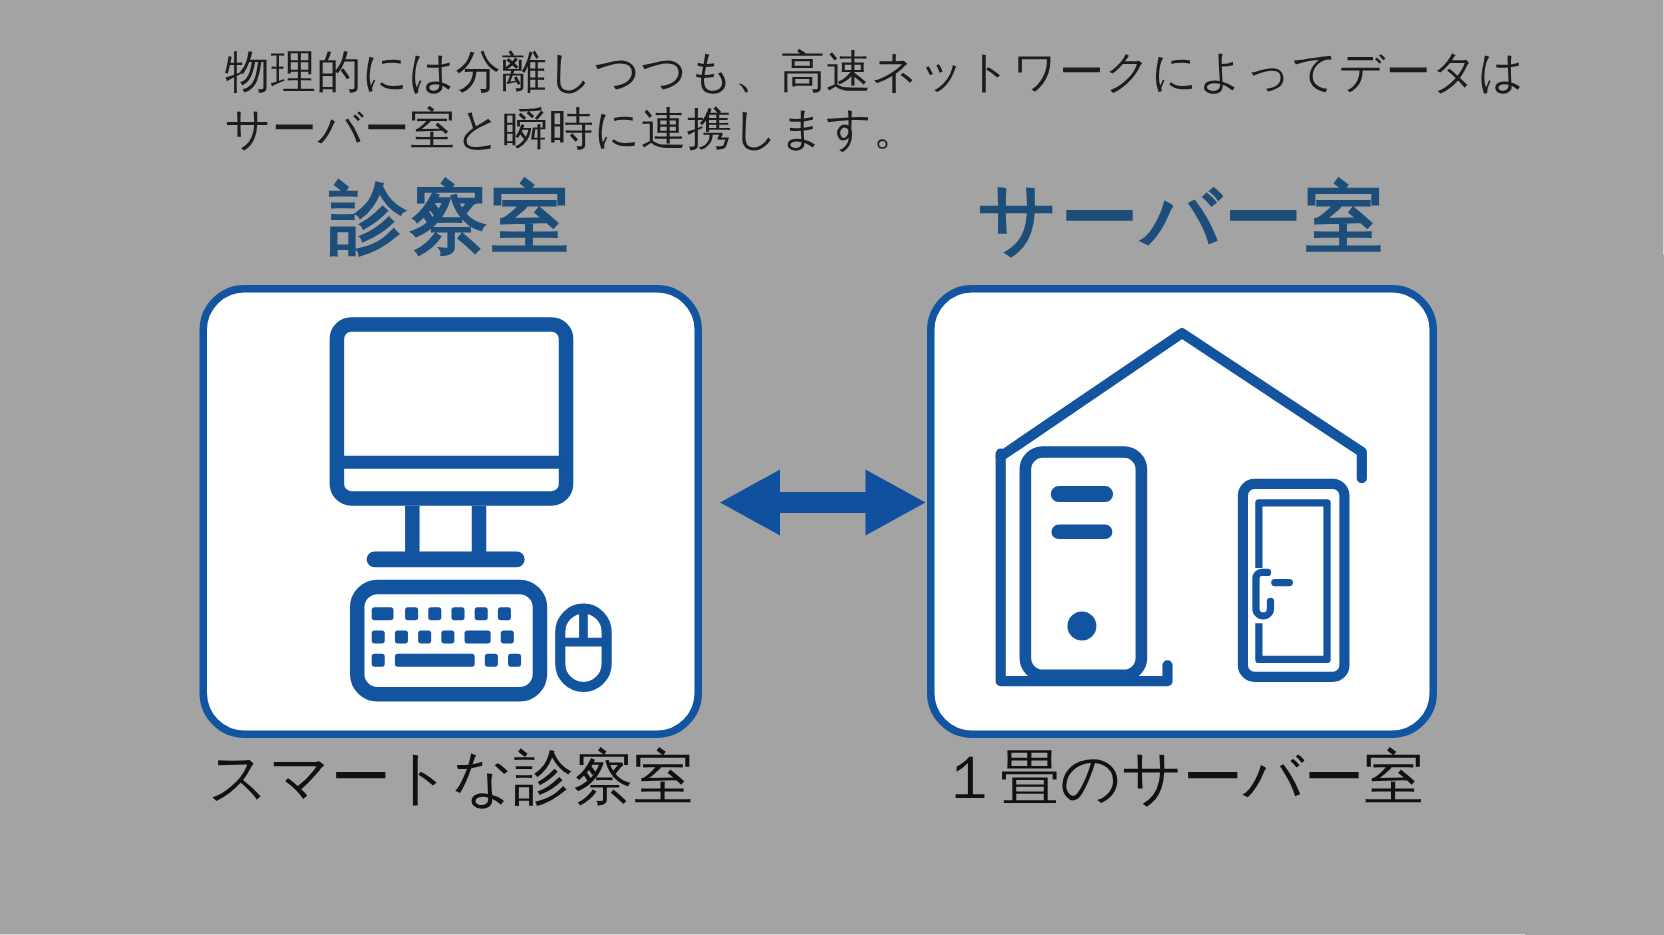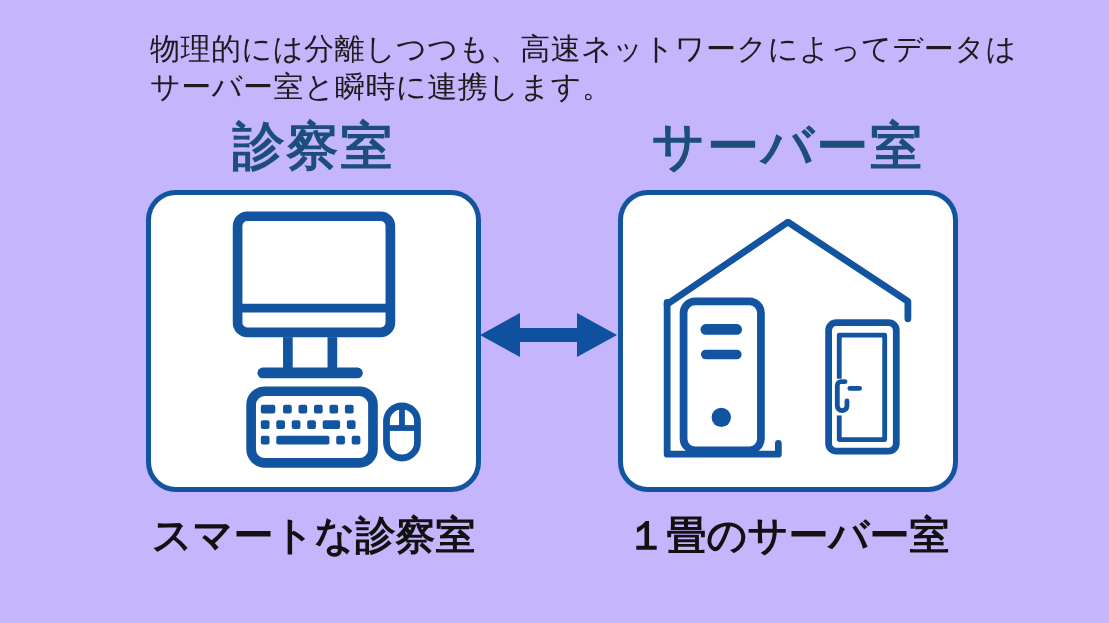--- a/index.html
+++ b/index.html
@@ -1,38 +1,38 @@
 <!DOCTYPE html>
 <html><head>
 <meta charset="utf-8">
 <style>
   html,body { margin:0; padding:0; background:#ffffff; }
   .canvas {
-    position:relative; width:1109px; height:623px; background:#c4b5fd;
+    position:relative; width:1109px; height:623px; background:#a3a3a3;
     font-family:"Liberation Sans","DejaVu Sans",sans-serif; overflow:hidden;
   }
   .intro {
     position:absolute; left:150px; top:30px; margin:0;
     font-size:30px; line-height:38px; color:#1c1c1c; letter-spacing:0.5px;
   }
   .room { position:absolute; top:114px; text-align:center; }
-  .room-exam   { left:146px; width:335px; }
+  .room-exam   { left:133px; width:335px; }
   .room-server { left:618px; width:340px; }
   .room-title {
     margin:0 0 12px 0; font-size:52px; line-height:64px; font-weight:bold;
     color:#1d4e79; letter-spacing:2px; white-space:nowrap;
   }
   .room-box {
     box-sizing:border-box; width:100%; height:302px;
     border:5px solid #1254a0; border-radius:30px; background:#ffffff;
     display:flex; align-items:center; justify-content:center;
   }
   .room-box svg { display:block; width:100%; height:100%; }
   .caption {
-    margin-top:20px; font-size:40px; line-height:46px; font-weight:bold;
+    margin-top:4px; font-size:40px; line-height:46px; font-weight:normal;
     color:#111111; white-space:nowrap;
   }
   .subcaption {
     margin-top:2px; font-size:30px; line-height:36px; color:#1c1c1c; white-space:nowrap;
   }
   .arrow-svg { position:absolute; left:478px; top:310px; width:142px; height:50px; }
 </style>
 </head>
 <body>
 

